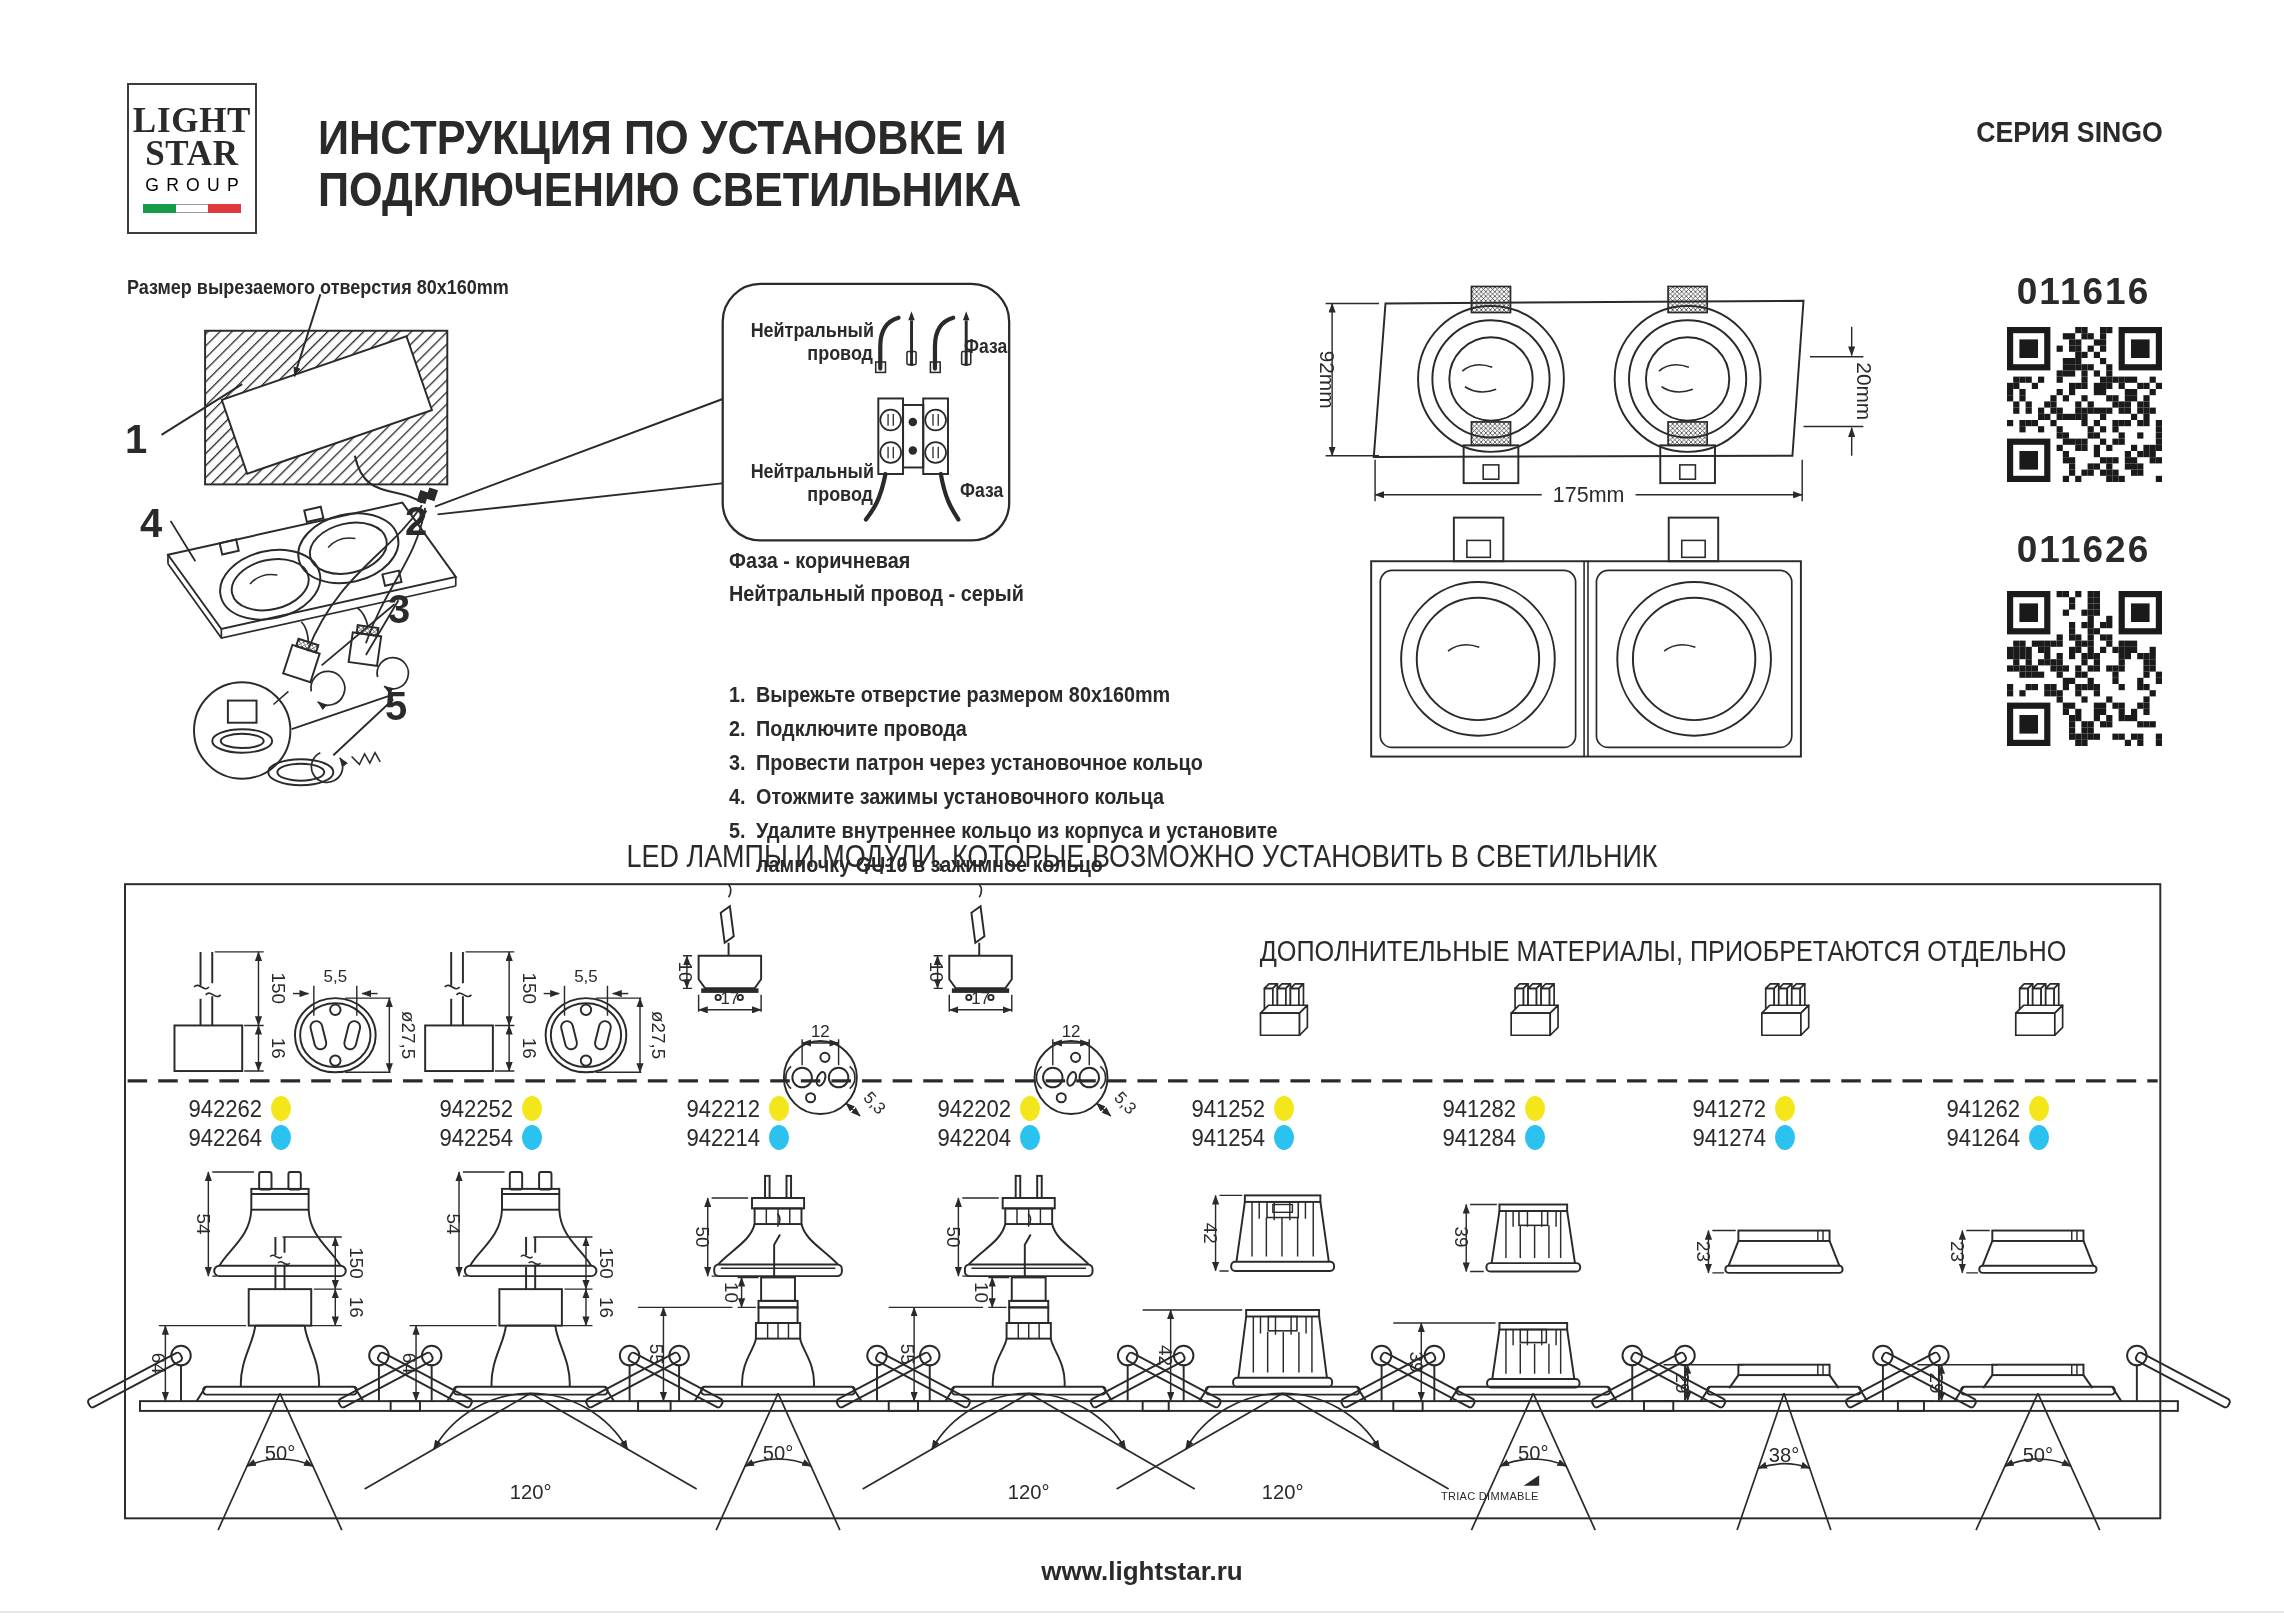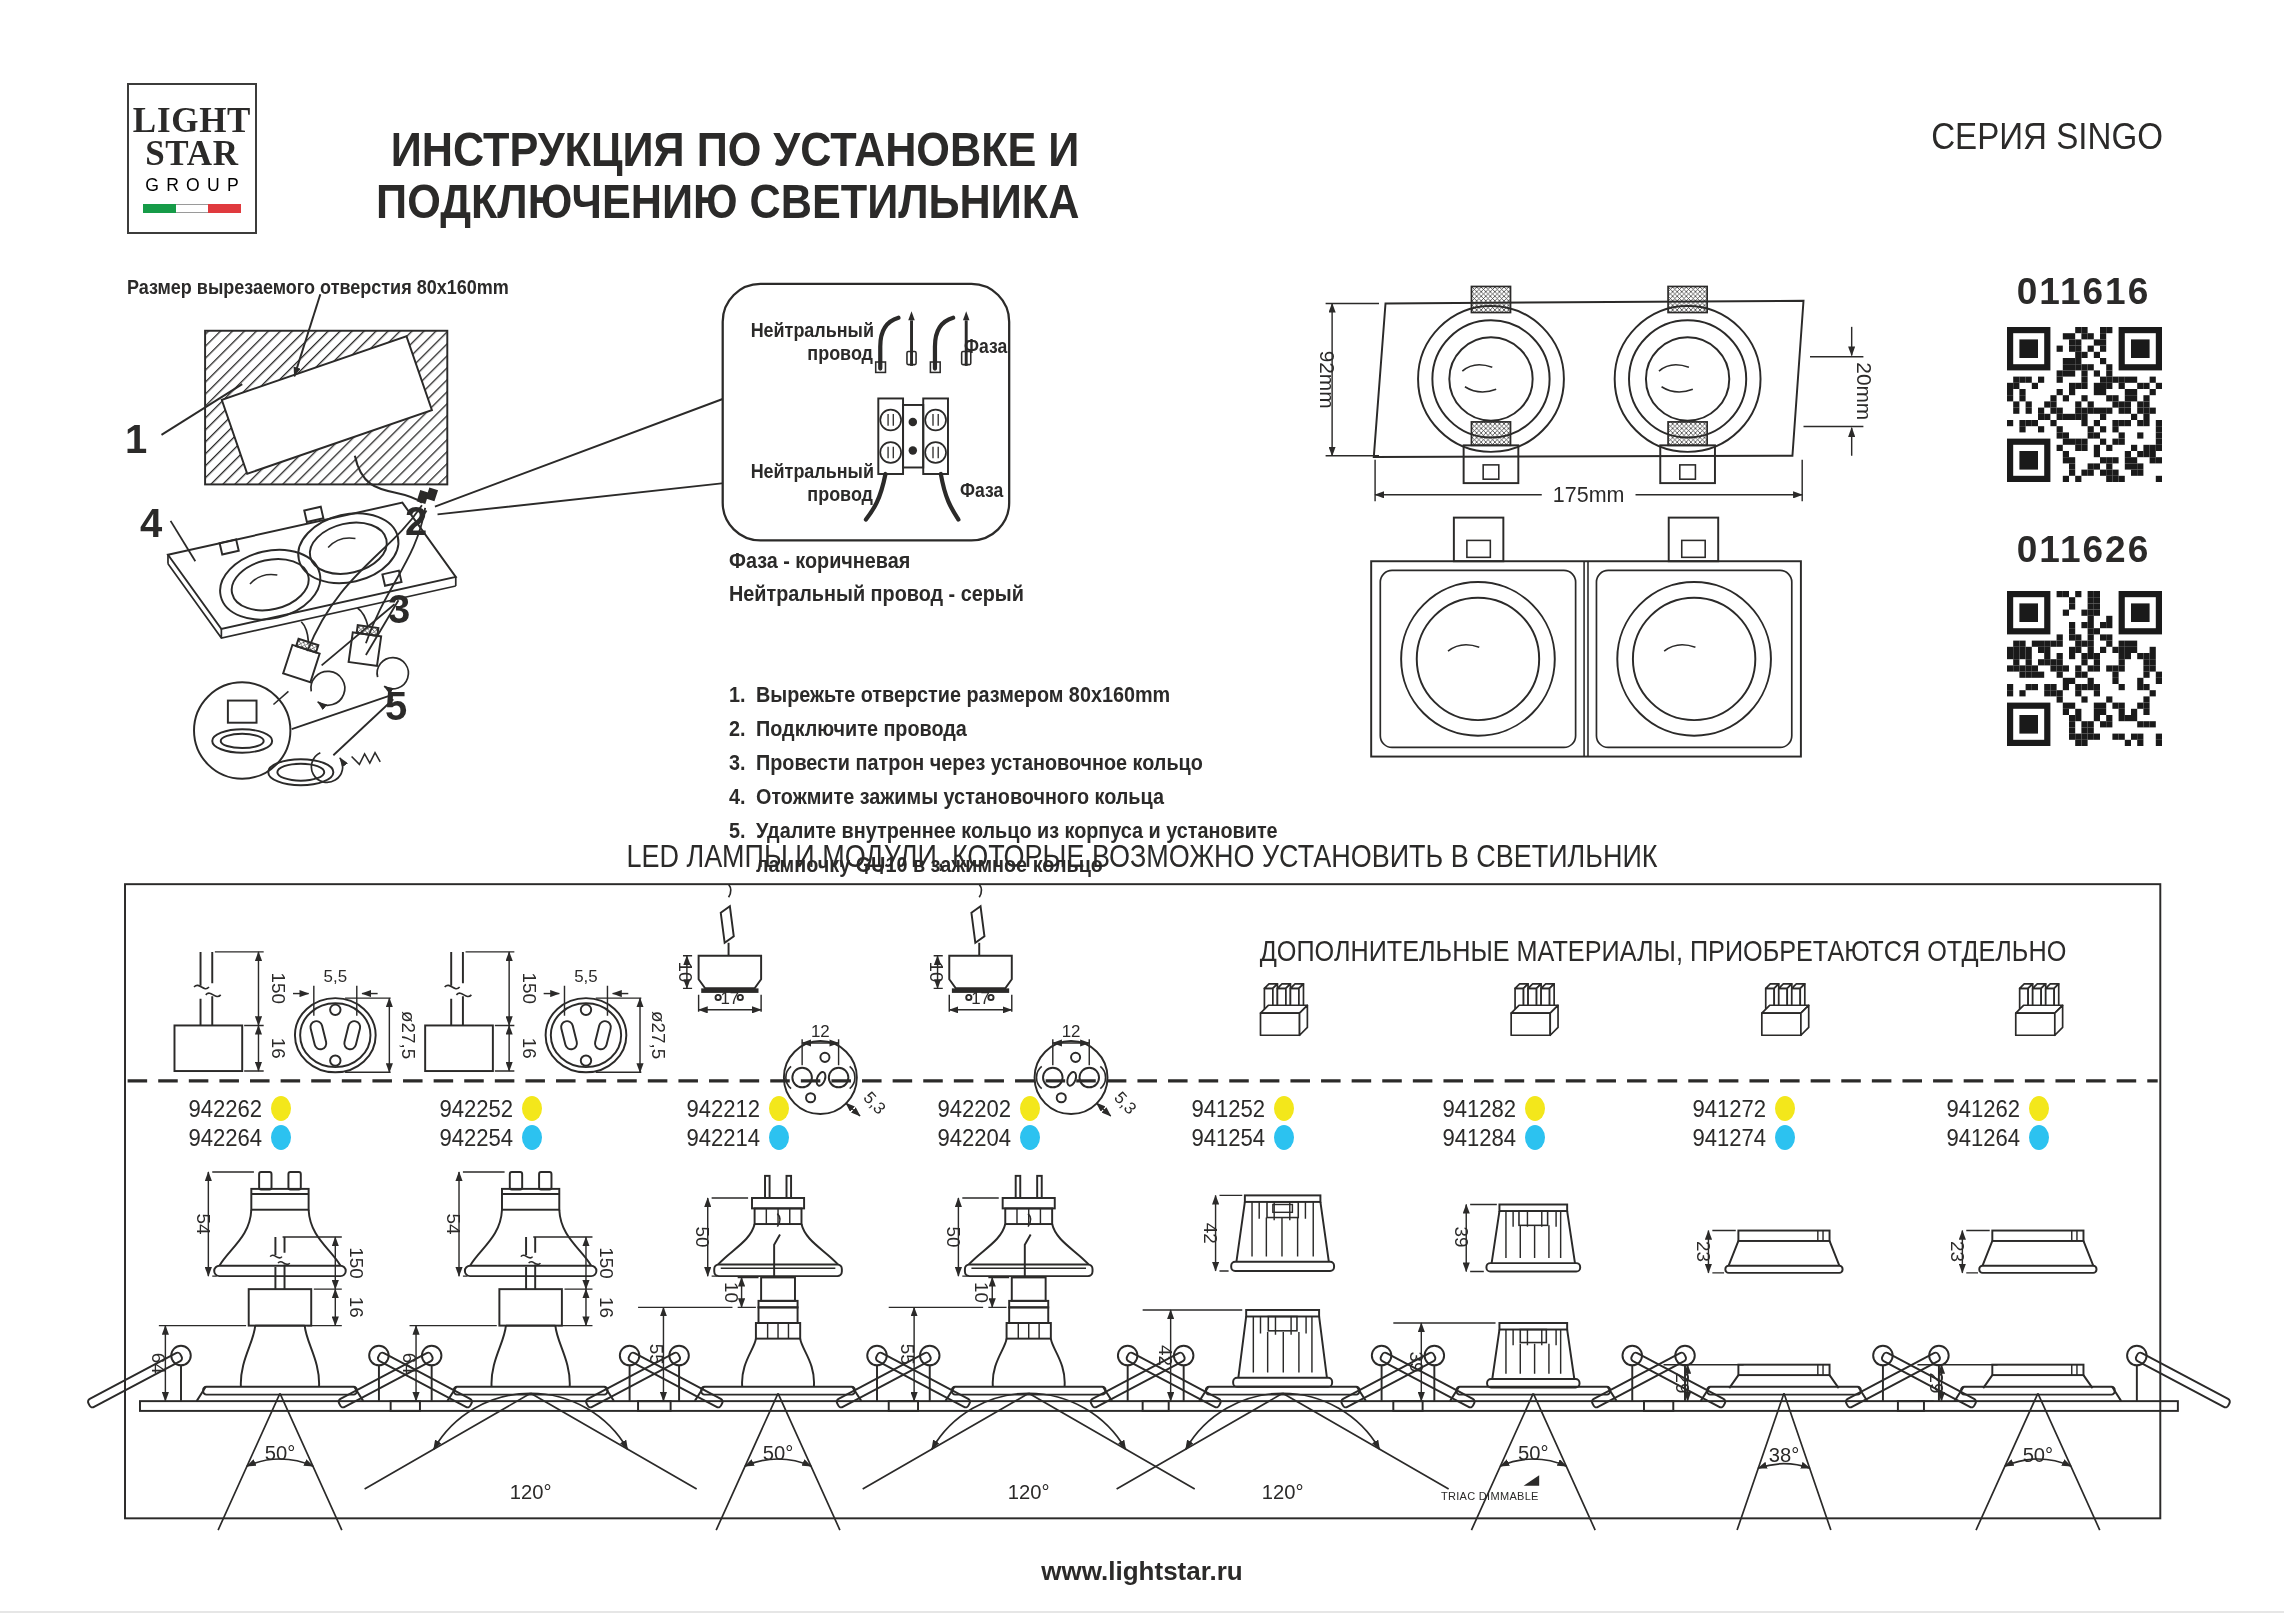--- a/index.html
+++ b/index.html
@@ -13,23 +13,23 @@
   .dimS{font-size:26px;fill:#2b2a29;stroke:none;}
   .ang{font-size:31px;fill:#2b2a29;stroke:none;}
   
   .logo{left:127px;top:83px;width:130px;height:151px;border:2px solid #3c3c3b;display:flex;flex-direction:column;align-items:center;justify-content:center;box-sizing:border-box;padding-top:1.3px;}
   .logo .ls{font-family:"Liberation Serif",serif;font-weight:bold;font-size:35px;line-height:.92;letter-spacing:0.7px;color:#2b2a29;}
   .logo .gr{font-size:17.6px;letter-spacing:7.2px;margin-top:5.2px;padding-left:7.2px;color:#000000;}
   .flag{display:flex;margin-top:7.8px;height:9px;width:98px;}
   .flag span{flex:1;}
   .flag .w{border-top:0.7px solid #9a9a9a;border-bottom:0.7px solid #9a9a9a;box-sizing:border-box;}
   
-  .title{left:318px;top:124px;width:846px;font-size:48px;line-height:1.08;font-weight:bold;letter-spacing:0;text-align:right;}
+  .title{left:318px;top:112px;width:846px;font-size:48px;line-height:1.08;font-weight:bold;letter-spacing:0;}
   .series{right:121px;top:116px;text-align:right;}
-  .series .l1{font-size:36px;font-weight:normal;}
+  .series .l1{font-size:29px;font-weight:bold;}
   .series .l2{font-size:39px;font-weight:bold;margin-top:9px;}
   .holelbl{left:127px;top:276px;font-size:20px;font-weight:bold;width:521px;}
   .dignum{font-size:40px;font-weight:bold;}
   .callbl{font-size:19.5px;font-weight:bold;line-height:1.2;}
   .notes{left:729px;top:544px;font-size:22px;font-weight:bold;line-height:1.5;width:586px;}
   .steps{left:729px;top:678px;width:658px;font-size:22px;font-weight:bold;line-height:1.55;}
   .step{display:flex;}
   .step .sn{width:30px;flex:none;}
   .step .st{flex:1;}
   .ledhdr{left:0;top:839px;width:2284px;text-align:center;font-size:31px;font-weight:400;}

